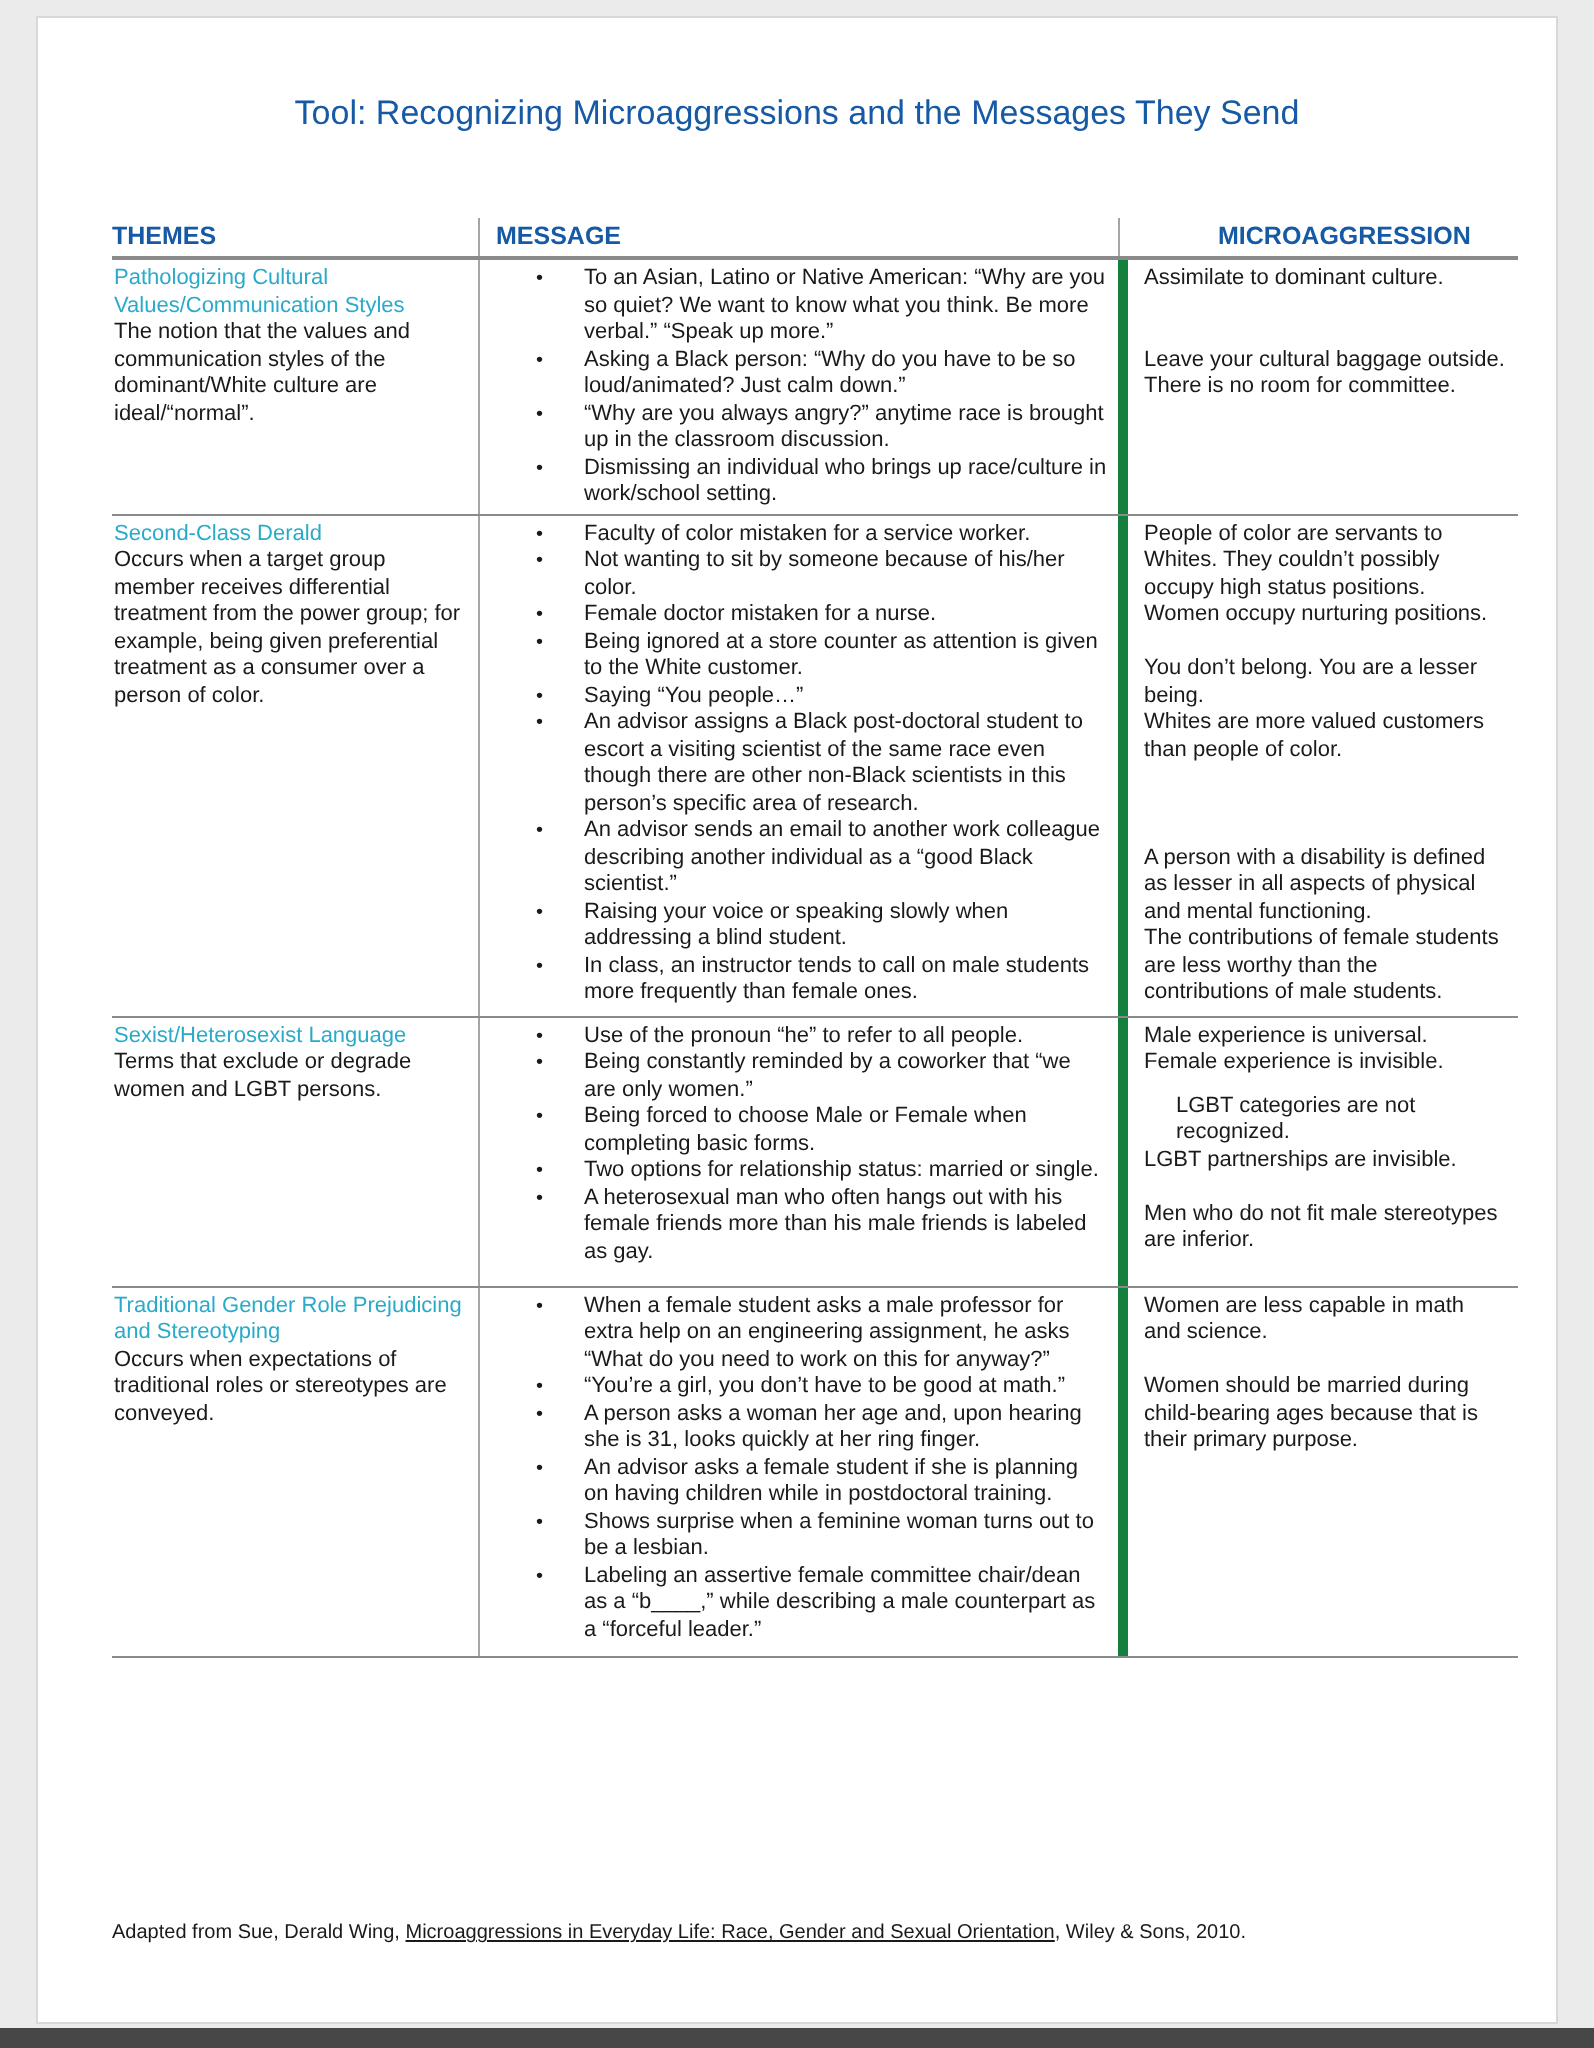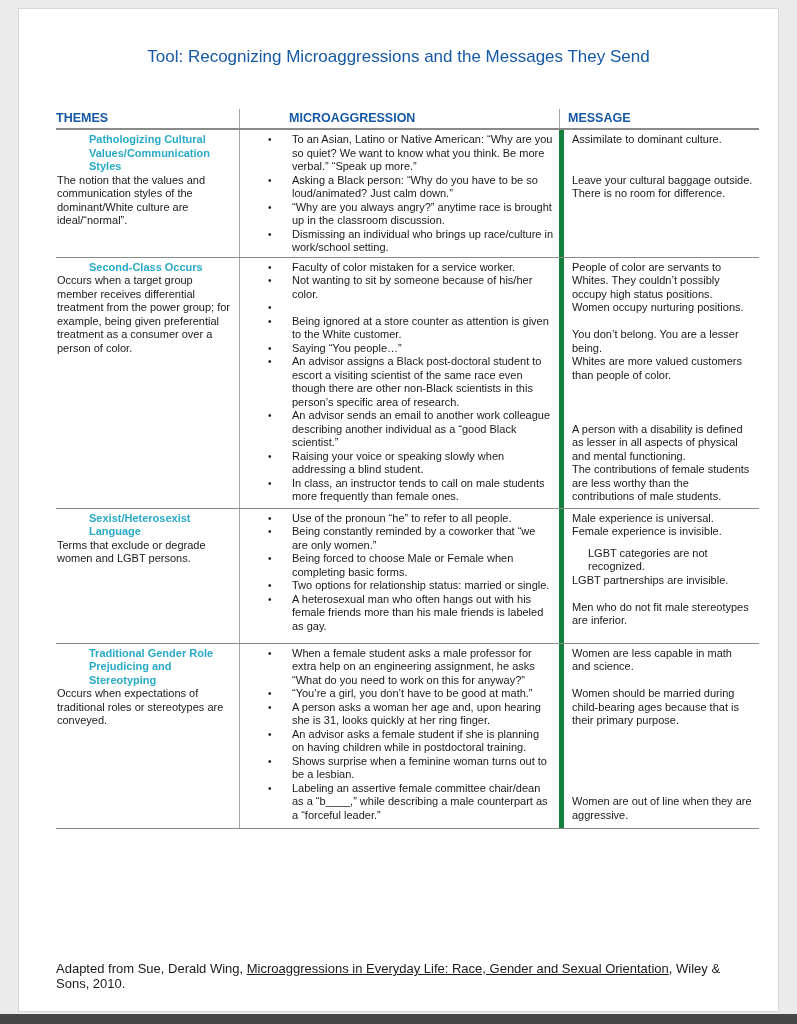--- a/index.html
+++ b/index.html
@@ -39,44 +39,44 @@
   .trow.row-1{min-height:250px;}
   .trow.row-2{min-height:134px;}
   .trow.row-3{min-height:184px;}
   .cell{
     font-size:11px;line-height:13.5px;color:#1a1a1a;
     padding-top:3px;padding-bottom:2px;box-sizing:border-box;
   }
   .cell.theme{padding-left:1px;padding-right:8px;}
   .cell.micro{border-left:1px solid #a6a6a6;}
   .cell.msgcol{border-left:5px solid #15803d;padding-left:8px;padding-right:6px;}
-  .theme-title{font-weight:bold;color:var(--cyan,#29aac8);margin-left:32px;}
+  .theme-title{font-weight:normal;color:var(--cyan,#29aac8);}
   .theme-desc{margin:0;}
   .bullet{display:flex;}
   .bullet .dot{flex:none;margin-left:28px;width:24px;font-size:10px;}
   .bullet .btext{flex:1;padding-right:5px;}
   .it{}
   .msg-p{margin:0;}
   .footer{
     position:absolute;left:37px;top:952px;width:700px;
-    font-size:13px;color:#1a1a1a;
+    font-size:10px;color:#1a1a1a;
   }
   .footer .u{text-decoration:underline;}
 </style>
 </head>
 <body>
 
 <div class="page">
   <div class="doc-title">Tool: Recognizing Microaggressions and the Messages They Send</div>
 
   <div class="table">
     <div class="header-row">
       <div class="hcell c1">THEMES</div>
+      <div class="hcell c3">MESSAGE</div>
       <div class="hcell c2">MICROAGGRESSION</div>
-      <div class="hcell c3">MESSAGE</div>
     </div>
     <div>
         <div class="trow row-0">
           <div class="cell theme">
             <div class="theme-title">Pathologizing Cultural Values/Communication Styles</div>
             <div class="theme-desc">The notion that the values and communication styles of the dominant/White culture are ideal/“normal”.</div>
           </div>
           <div class="cell micro">
             <div class="bullet">
               <span class="dot">•</span>
@@ -91,39 +91,40 @@
               <span class="btext"><span class="it">“Why are you always angry?”</span><span> anytime race is brought up in the classroom discussion.</span></span>
             </div>
             <div class="bullet">
               <span class="dot">•</span>
               <span class="btext"><span>Dismissing an individual who brings up race/culture in work/school setting.</span></span>
             </div>
           </div>
           <div class="cell msgcol">
             <div class="msg-p" style="margin-top: 0px;">Assimilate to dominant culture.</div>
             <div class="msg-p" style="margin-top: 27px;">Leave your cultural baggage outside.</div>
-            <div class="msg-p" style="margin-top: 0px;">There is no room for difference.</div>
+            <div class="msg-p" style="margin-top: 0px;">There is no room for committee.</div>
           </div>
         </div>
         <div class="trow row-1">
           <div class="cell theme">
-            <div class="theme-title">Second-Class Occurs</div>
+            <div class="theme-title">Second-Class Derald</div>
             <div class="theme-desc">Occurs when a target group member receives differential treatment from the power group; for example, being given preferential treatment as a consumer over a person of color.</div>
           </div>
           <div class="cell micro">
             <div class="bullet">
               <span class="dot">•</span>
               <span class="btext"><span>Faculty of color mistaken for a service worker.</span></span>
             </div>
             <div class="bullet">
               <span class="dot">•</span>
               <span class="btext"><span>Not wanting to sit by someone because of his/her color.</span></span>
             </div>
             <div class="bullet">
               <span class="dot">•</span>
+              <span class="btext"><span>Female doctor mistaken for a nurse.</span></span>
             </div>
             <div class="bullet">
               <span class="dot">•</span>
               <span class="btext"><span>Being ignored at a store counter as attention is given to the White customer.</span></span>
             </div>
             <div class="bullet">
               <span class="dot">•</span>
               <span class="btext"><span>Saying </span><span class="it">“You people…”</span></span>
             </div>
             <div class="bullet">
@@ -214,21 +215,20 @@
               <span class="btext"><span>Shows surprise when a feminine woman turns out to be a lesbian.</span></span>
             </div>
             <div class="bullet">
               <span class="dot">•</span>
               <span class="btext"><span>Labeling an assertive female committee chair/dean as a “b____,” while describing a male counterpart as a “forceful leader.”</span></span>
             </div>
           </div>
           <div class="cell msgcol">
             <div class="msg-p" style="margin-top: 0px;">Women are less capable in math and science.</div>
             <div class="msg-p" style="margin-top: 13.5px;">Women should be married during child-bearing ages because that is their primary purpose.</div>
-            <div class="msg-p" style="margin-top: 67.5px;">Women are out of line when they are aggressive.</div>
           </div>
         </div>
       </div>
   </div>
 
   <div class="footer">
     <span>Adapted from Sue, Derald Wing, </span><span class="u">Microaggressions in Everyday Life: Race, Gender and Sexual Orientation</span><span>, Wiley &amp; Sons, 2010.</span>
   </div>
 </div>
 

